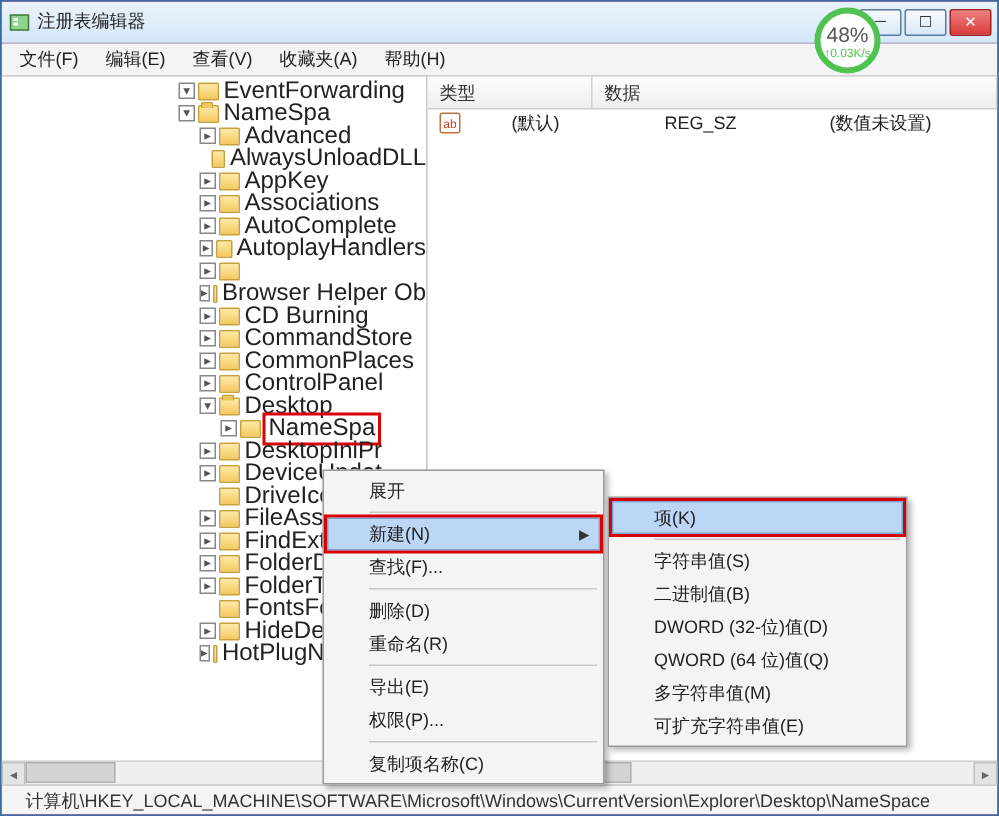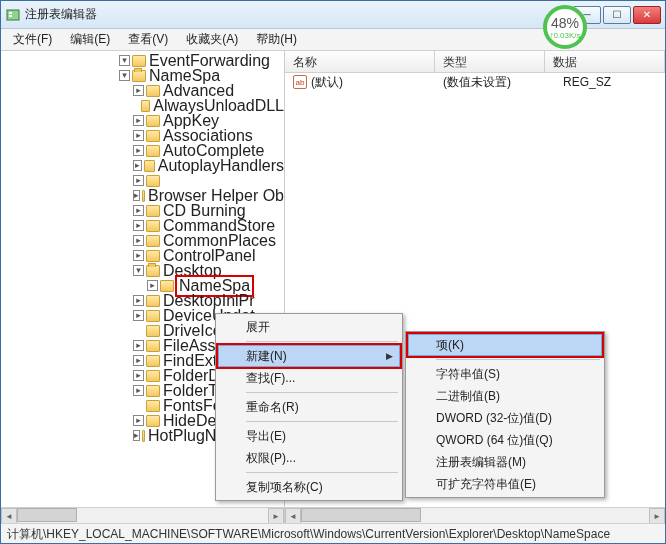--- a/index.html
+++ b/index.html
@@ -23,26 +23,26 @@
   .node { display: flex; align-items: center; height: 15px; white-space: nowrap; }
   .exp { width: 11px; height: 11px; border: 1px solid #888; background: #fff; display: inline-flex; align-items: center; justify-content: center; font-size: 9px; line-height: 1; color: #555; margin-right: 2px; }
   .exp.blank { border: none; background: transparent; }
   .folder { width: 14px; height: 12px; background: linear-gradient(#ffe9a8,#f3c95e); border: 1px solid #c9a13a; border-radius: 1px; margin-right: 3px; display: inline-block; position: relative; }
   .folder.open::before { content: ""; position: absolute; top: -3px; left: 1px; width: 6px; height: 3px; background: #f3c95e; border: 1px solid #c9a13a; border-bottom: none; border-radius: 1px 1px 0 0; }
   .label { font-size: 16px; color: #222; }
   .sel { border: 2px solid #d80000; padding: 0 2px; margin-left: -2px; }
   .rhead { height: 22px; border-bottom: 1px solid #d0d0d0; display: flex; background: linear-gradient(#fdfdfd,#eee); }
   .rcol { padding: 3px 8px; border-right: 1px solid #d0d0d0; color: #333; }
   .rrow { display: flex; height: 18px; align-items: center; }
-  .rcell { padding: 1px 8px; color: #222; }
+  .rcell { padding: 1px 8px; color: #222; gap: 30px; }
   .strico { width: 14px; height: 14px; border: 1px solid #c07040; background: #fff; display: inline-flex; align-items: center; justify-content: center; font-size: 8px; color: #c04020; margin-right: 4px; border-radius: 2px; }
   .scrollbar { position: absolute; bottom: 0; left: 0; right: 0; height: 16px; background: #f0f0f0; border-top: 1px solid #d0d0d0; display: flex; }
   .sbarr { width: 16px; height: 16px; background: #e4e4e4; border: 1px solid #c0c0c0; display: flex; align-items: center; justify-content: center; font-size: 8px; color: #666; }
   .sbthumb { height: 14px; background: #d4d4d4; border: 1px solid #b0b0b0; margin: 0; }
-  .statusbar { position: absolute; bottom: 0; left: 0; right: 0; height: 20px; background: #f4f4f4; border-top: 1px solid #d0d0d0; padding: 2px 6px; font-size: 12px; color: #333; white-space: nowrap; overflow: hidden; }
+  .statusbar { position: absolute; bottom: 0; left: 0; right: 0; height: 20px; background: #f4f4f4; border-top: 1px solid #d0d0d0; padding: 2px 16px; font-size: 12px; color: #333; white-space: nowrap; overflow: hidden; }
   .ctxmenu { position: absolute; background: #f4f4f4; border: 1px solid #9a9a9a; box-shadow: 2px 2px 4px rgba(0,0,0,.3); padding: 2px; }
   .ctxmenu .mitem { height: 22px; display: flex; align-items: center; padding: 0 20px 0 28px; color: #222; position: relative; white-space: nowrap; }
   .ctxmenu .mitem.hl { background: #bcd6f5; border: 1px solid #7aa7d7; padding: 0 19px 0 27px; }
   .ctxmenu .mitem.hl.boxed { outline: 2px solid #d80000; outline-offset: 0; }
   .ctxmenu .sep { height: 1px; background: #c8c8c8; margin: 3px 2px 3px 28px; }
   .ctxmenu .arrow { position: absolute; right: 6px; font-size: 9px; color: #333; }
   .ctx1 { top: 312px; left: 214px; width: 188px; }
   .ctx2 { top: 330px; left: 404px; width: 200px; }
 </style>
 </head>
@@ -214,31 +214,30 @@
         </div>
       <div class="scrollbar">
         <div class="sbarr">◄</div>
         <div class="sbthumb" style="flex:0 0 60px"></div>
         <div style="flex:1"></div>
         <div class="sbarr">►</div>
       </div>
     </div>
     <div class="right">
       <div class="rhead">
-        <div class="rcol" style="width:150px">名称</div>
         <div class="rcol" style="width:110px">类型</div>
         <div class="rcol" style="flex:1">数据</div>
       </div>
       <div class="rrow">
         <div class="rcell" style="width:150px;display:flex;align-items:center">
           <span class="strico">ab</span>
           <span>(默认)</span>
         </div>
+        <div class="rcell" style="width:110px">REG_SZ</div>
         <div class="rcell" style="flex:1">(数值未设置)</div>
-        <div class="rcell" style="width:110px">REG_SZ</div>
       </div>
       <div class="scrollbar">
         <div class="sbarr">◄</div>
         <div class="sbthumb" style="flex:0 0 120px"></div>
         <div style="flex:1"></div>
         <div class="sbarr">►</div>
       </div>
     </div>
   </div>
 
@@ -251,20 +250,23 @@
       <div class="sep"></div>
       <div class="mitem hl boxed">
         <span>新建(N)</span>
         <span class="arrow">▶</span>
       </div>
       <div class="mitem">
         <span>查找(F)...</span>
       </div>
       <div class="sep"></div>
       <div class="mitem">
+        <span>删除(D)</span>
+      </div>
+      <div class="mitem">
         <span>重命名(R)</span>
       </div>
       <div class="sep"></div>
       <div class="mitem">
         <span>导出(E)</span>
       </div>
       <div class="mitem">
         <span>权限(P)...</span>
       </div>
       <div class="sep"></div>
@@ -283,20 +285,20 @@
       <div class="mitem">
         <span>二进制值(B)</span>
       </div>
       <div class="mitem">
         <span>DWORD (32-位)值(D)</span>
       </div>
       <div class="mitem">
         <span>QWORD (64 位)值(Q)</span>
       </div>
       <div class="mitem">
-        <span>注册表编辑器(M)</span>
+        <span>多字符串值(M)</span>
       </div>
       <div class="mitem">
         <span>可扩充字符串值(E)</span>
       </div>
     </div>
 
 </div>
 
 </body></html>

